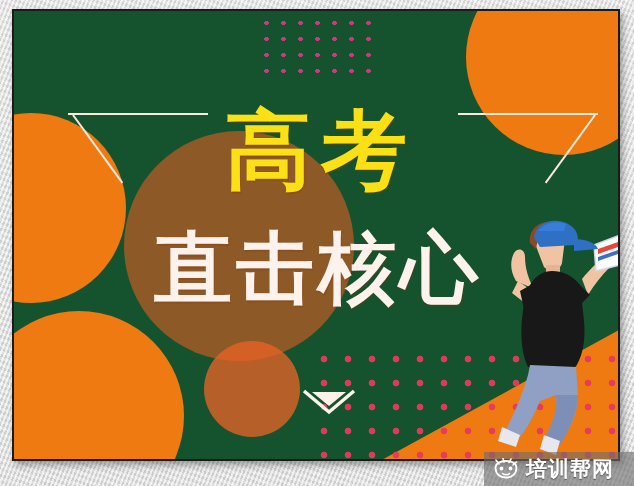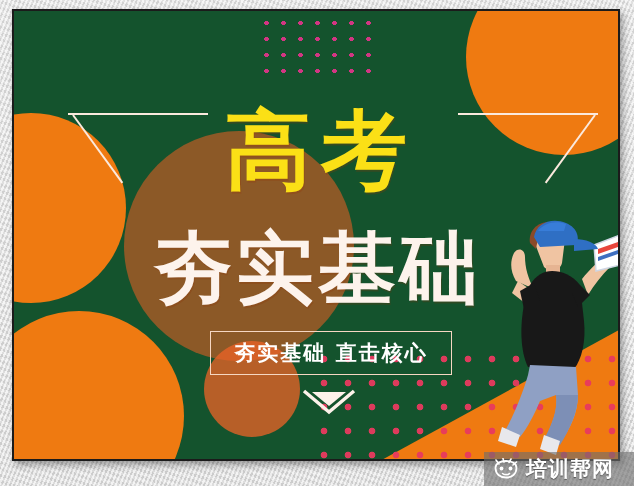--- a/index.html
+++ b/index.html
@@ -130,25 +130,22 @@
       <div class="bracket" id="bracket-left">
         <div class="bar"></div>
         <div class="diag"></div>
       </div>
       <div class="bracket" id="bracket-right">
         <div class="bar"></div>
         <div class="diag"></div>
       </div>
 
       <div id="title-main">高考</div>
-      <div id="title-sub">夯实基础</div>
-
-      <div id="tagline-box">
-        <span id="tagline-text">夯实基础 直击核心</span>
-      </div>
+      <div id="title-sub">直击核心</div>
+
 
       <svg id="chevron" viewBox="0 0 54 26">
         <path d="M2 2 L27 23 L52 2" fill="none" stroke="#fdf2ea" stroke-width="3.5"></path>
         <path d="M10 3 L27 17 L44 3 Z" fill="#fdf2ea"></path>
       </svg>
 
       <svg id="person" viewBox="0 0 130 258">
 
         <path d="M26 72 C20 62 20 52 24 44 C28 38 35 40 35 48 C35 58 38 70 44 80 Z" fill="#f0c4a2"></path>
         <path d="M28 72 L48 86 L40 98 L22 84 Z" fill="#f0c4a2"></path>

